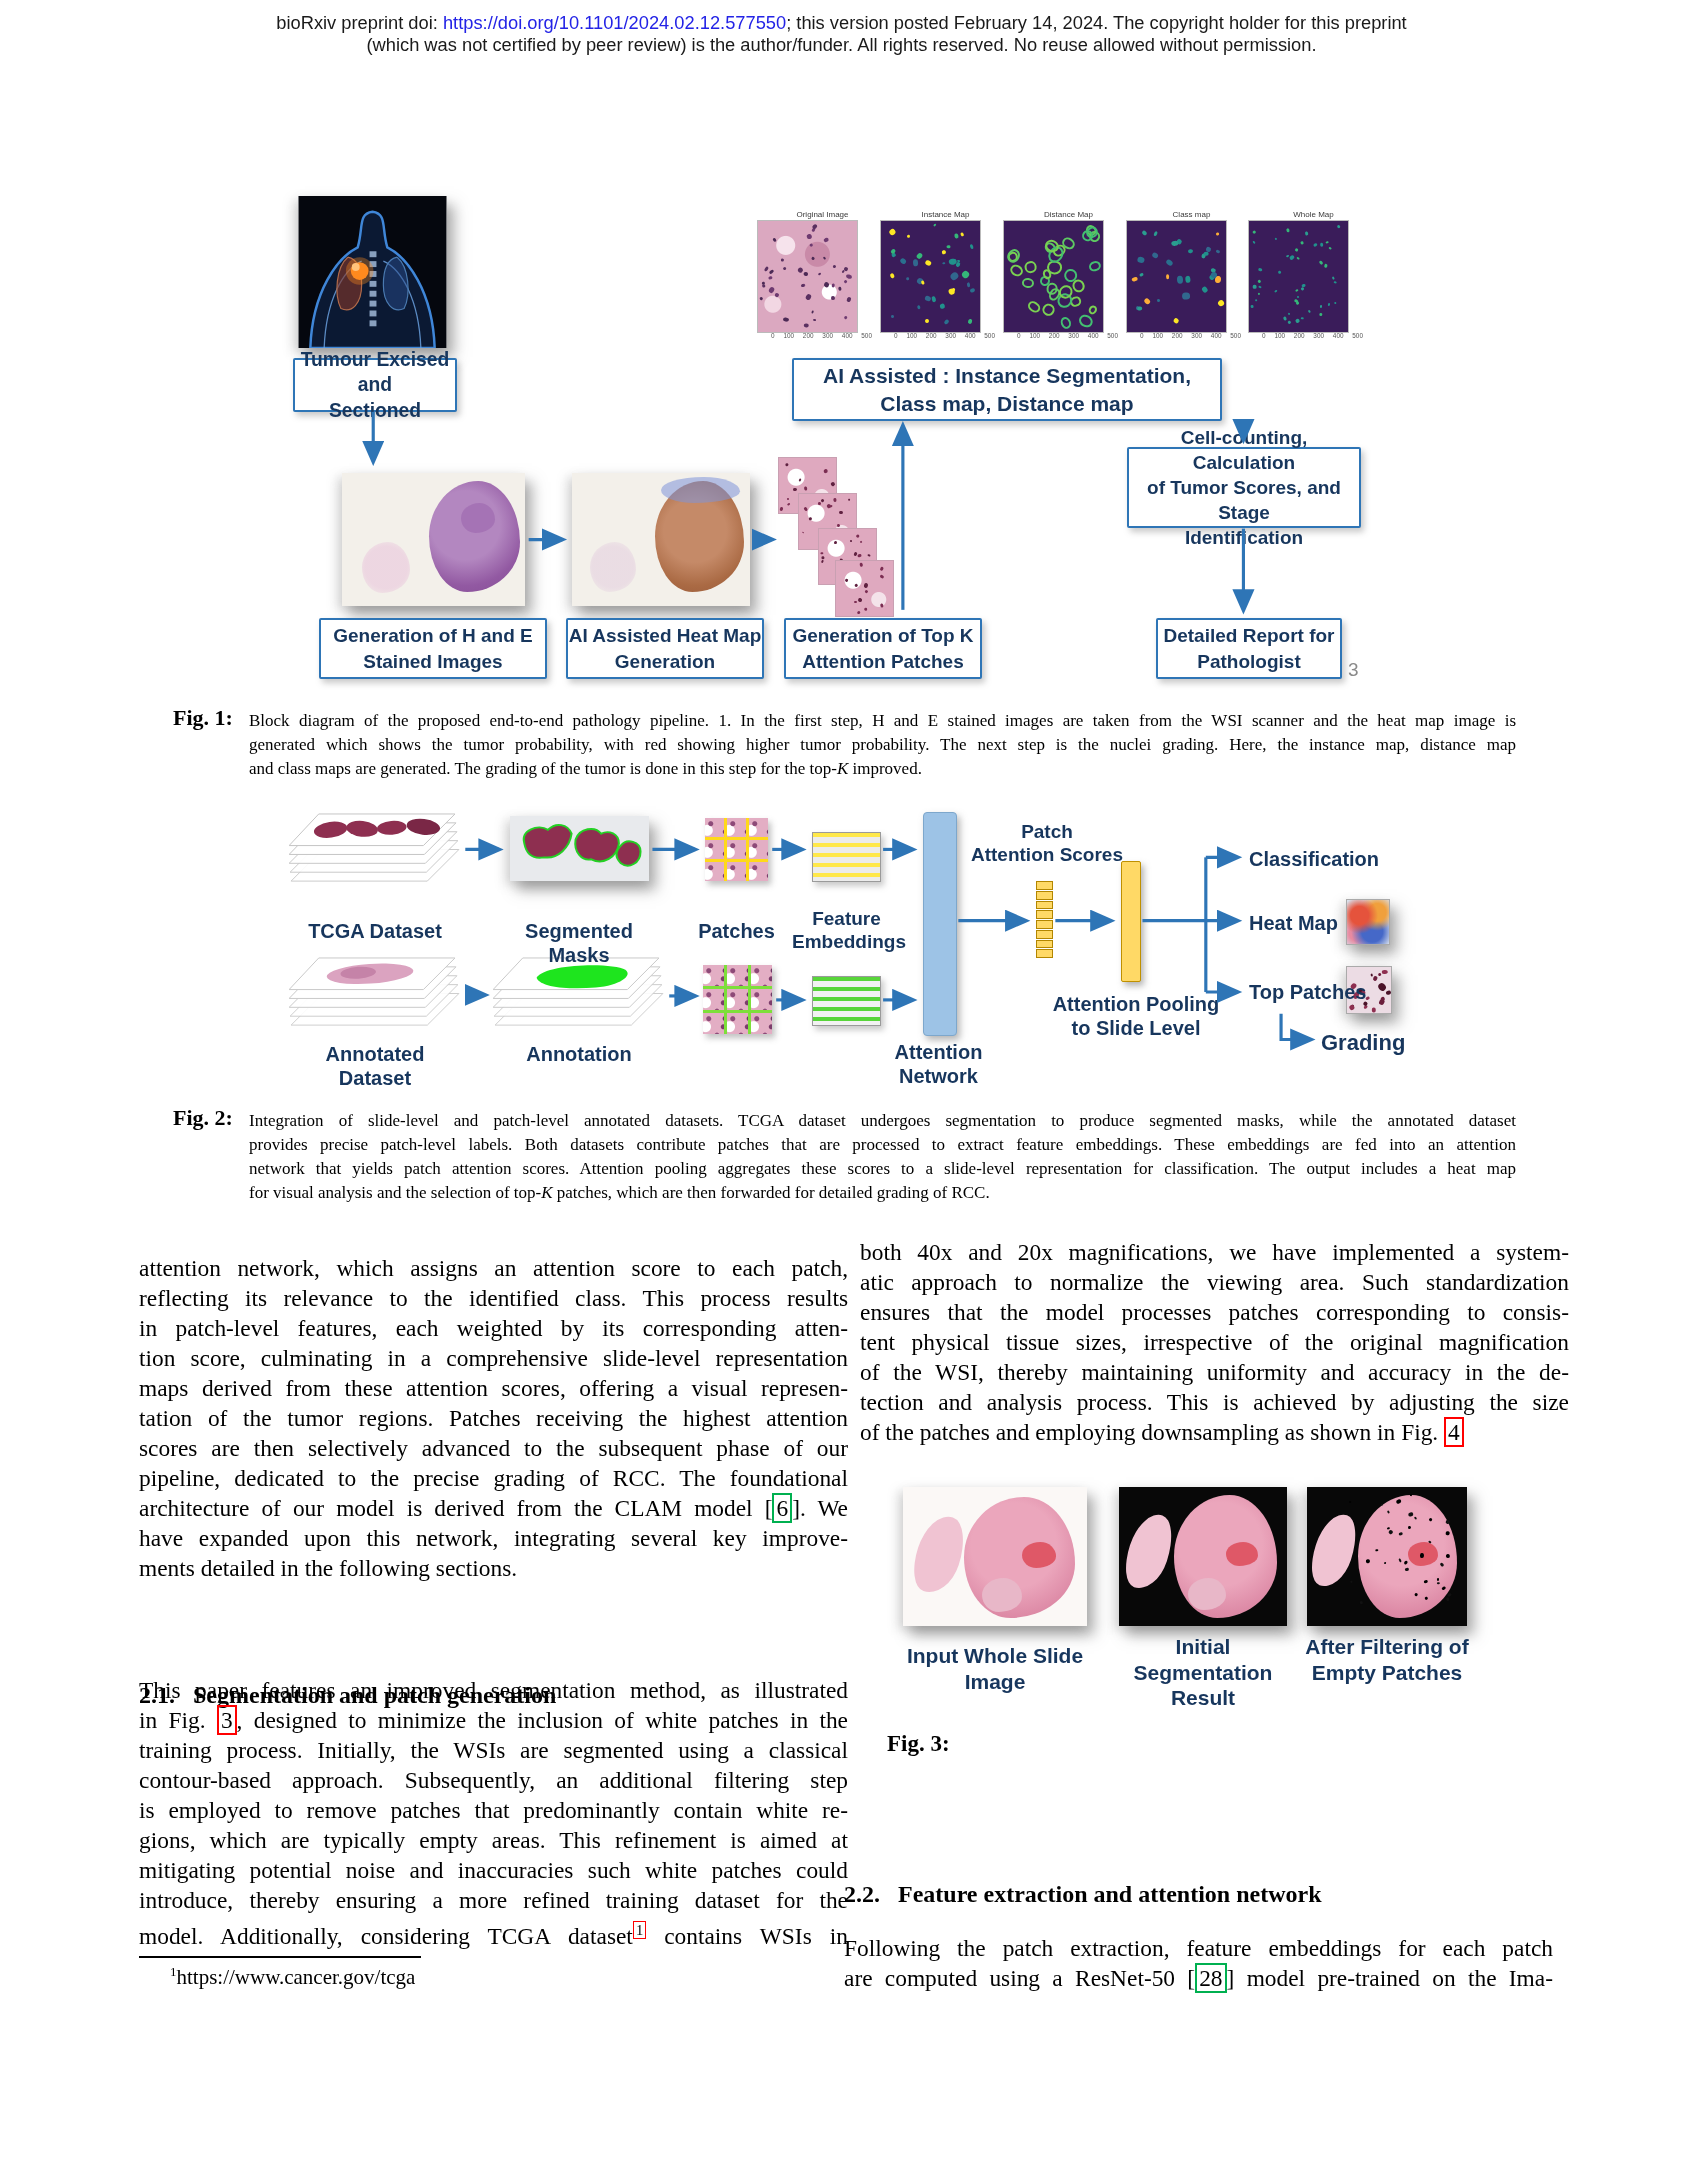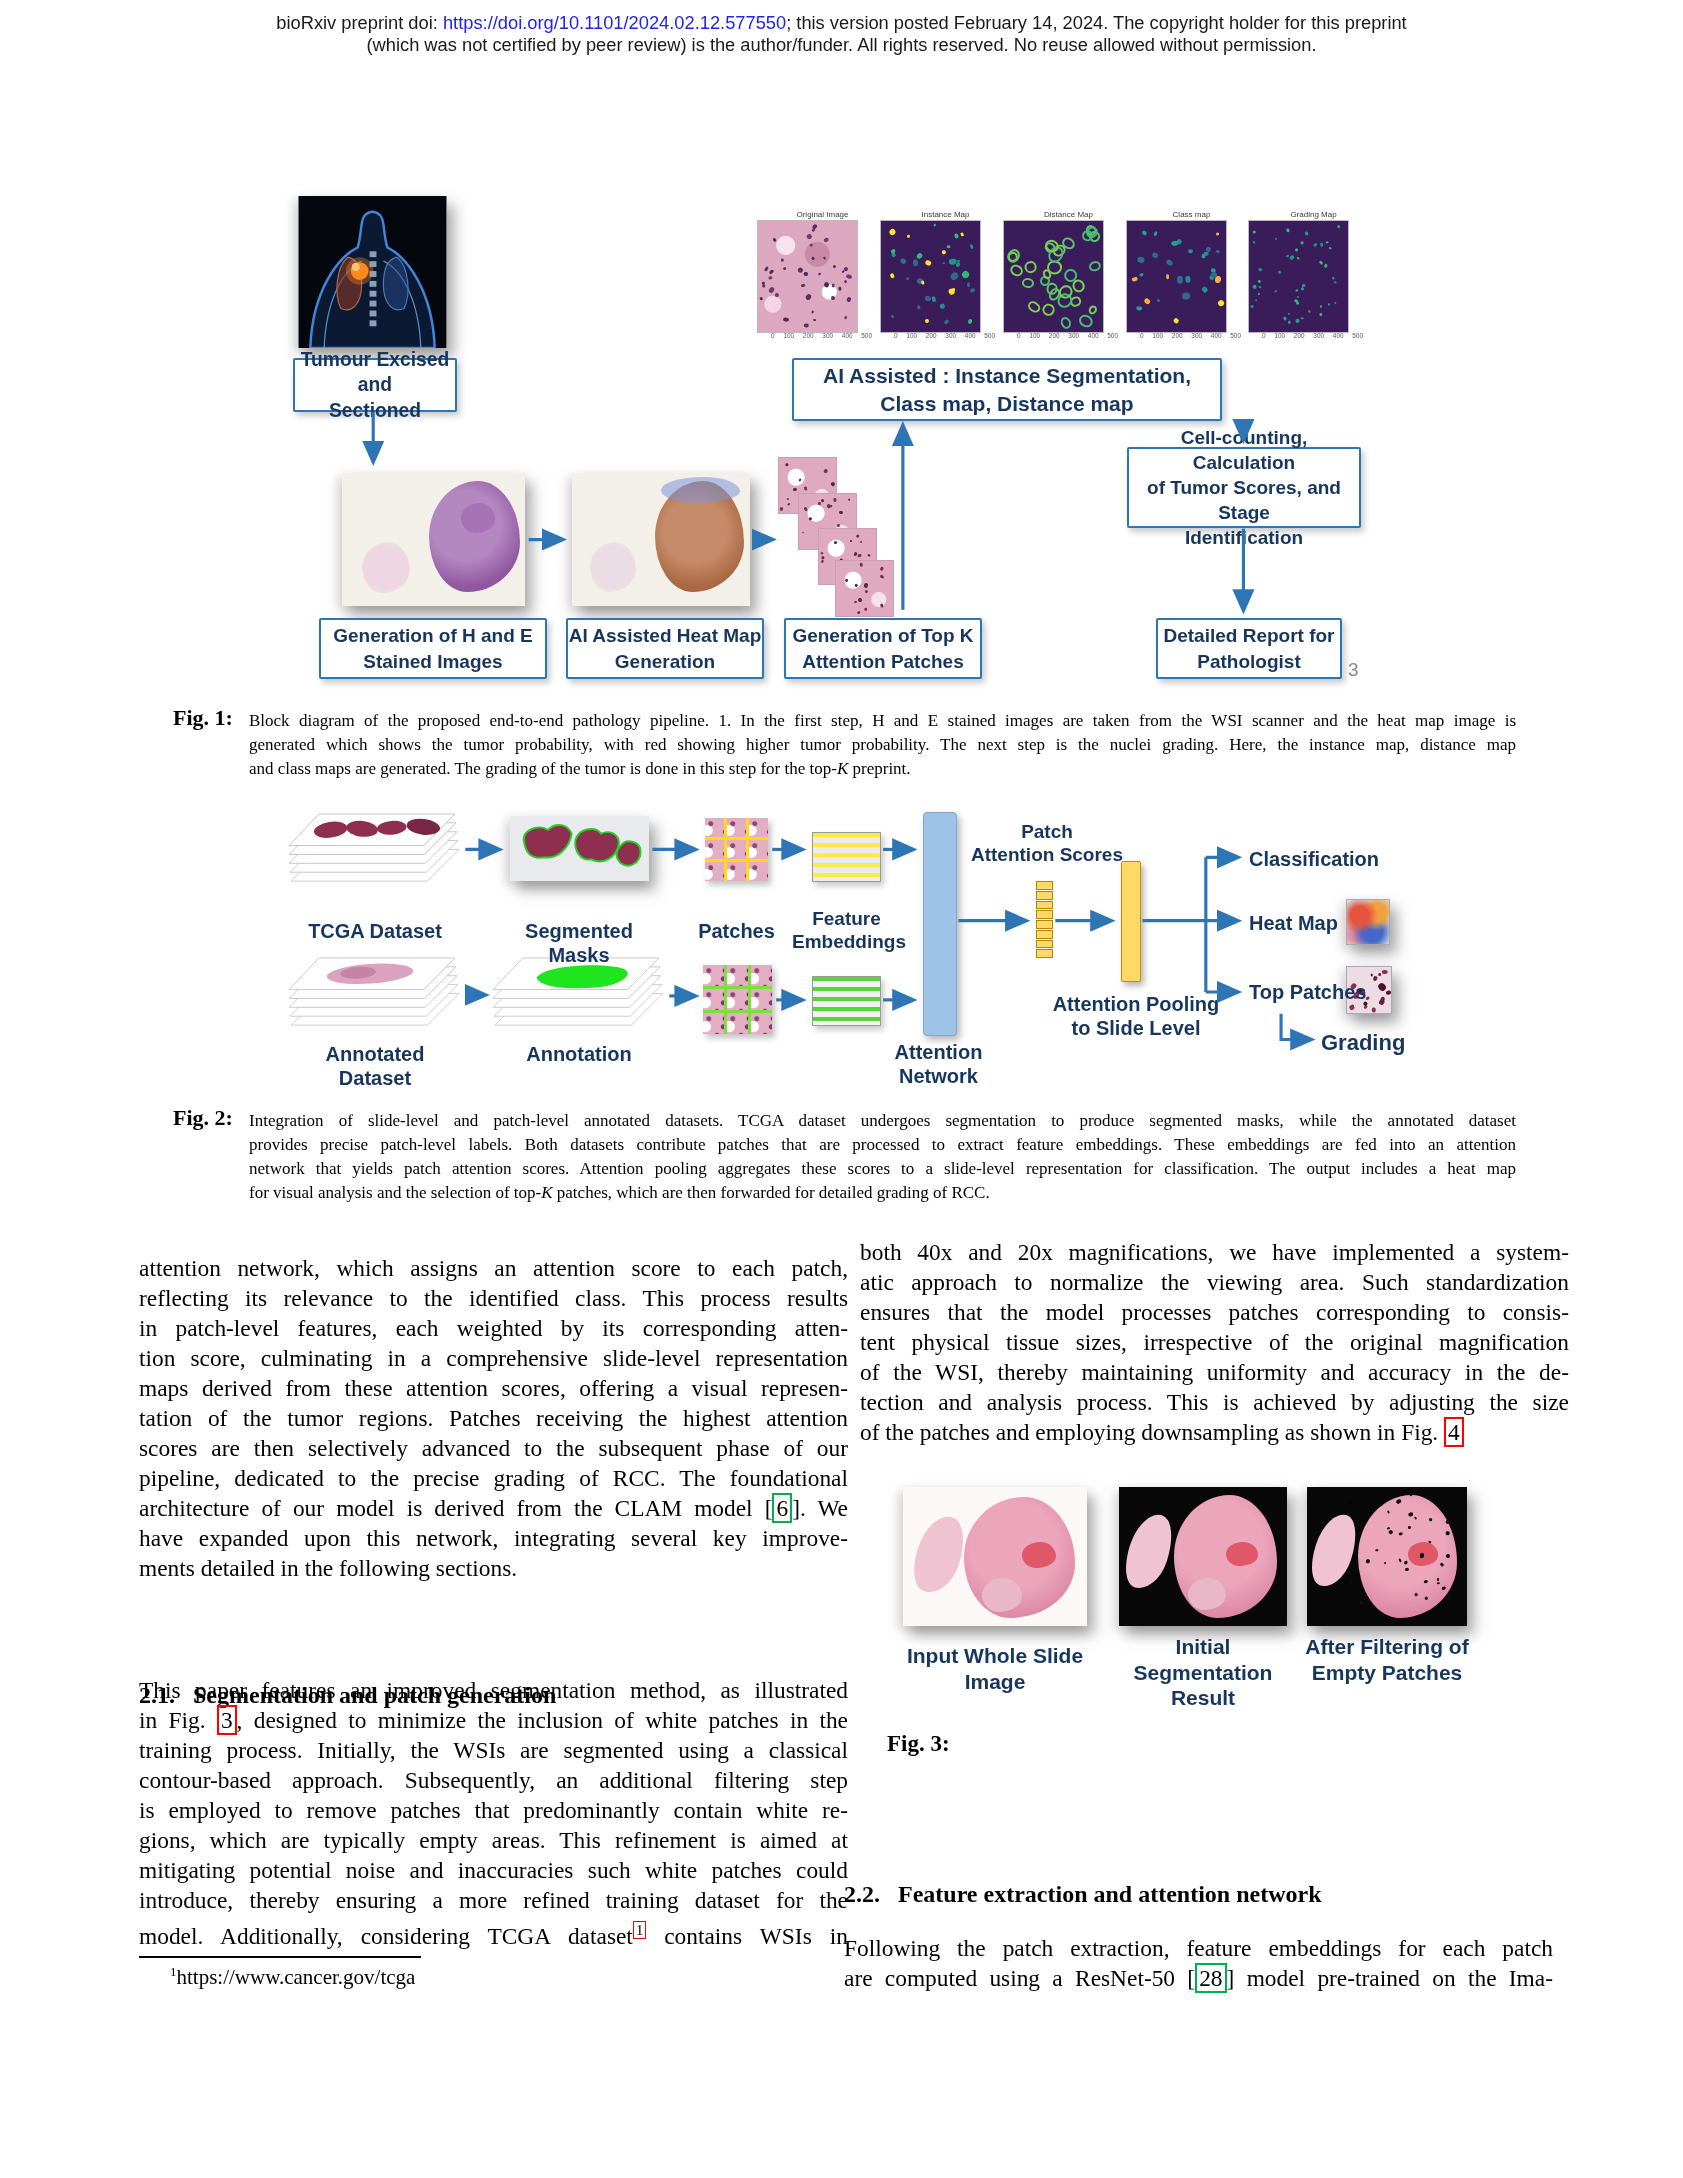--- a/index.html
+++ b/index.html
@@ -336,21 +336,21 @@
     <div class="xticks">
         <span>0</span>
         <span>100</span>
         <span>200</span>
         <span>300</span>
         <span>400</span>
         <span>500</span>
       </div>
   </div>
   <div class="map-panel" style="left:1248px;">
-    <div class="map-title">Grading Map</div>
+    <div class="map-title">Whole Map</div>
     <div class="map-row">
         <div class="yticks">
           <span>0</span>
           <span>100</span>
           <span>200</span>
           <span>300</span>
           <span>400</span>
           <span>500</span>
         </div>
       <div class="map-plot dark-panel" style="position: absolute;">
@@ -509,21 +509,21 @@
   <div class="fbox" style="left:1156px;top:618px;width:182px;height:57px;font-size:19px;">
     <div>Detailed Report for</div>
     <div>Pathologist</div>
   </div>
   <div class="pgnum" style="left:1348px;top:659px;">3</div>
 
   <div class="cap-label" style="left:173px;top:705px;">Fig. 1:</div>
   <div class="cap" style="left:249px;top:709px;width:1267px;">
     <div class="ln">Block diagram of the proposed end-to-end pathology pipeline. 1. In the first step, H and E stained images are taken from the WSI scanner and the heat map image is</div>
     <div class="ln">generated which shows the tumor probability, with red showing higher tumor probability. The next step is the nuclei grading. Here, the instance map, distance map</div>
-    <div class="ln end"><span>and class maps are generated. The grading of the tumor is done in this step for the top-</span><span class="kital">K</span><span> preprint.</span></div>
+    <div class="ln end"><span>and class maps are generated. The grading of the tumor is done in this step for the top-</span><span class="kital">K</span><span> improved.</span></div>
   </div>
 
   <div class="abs" style="left:289px;top:812px;">
     <svg width="172" height="77" viewBox="0 0 174 78">
       <g stroke="#c4c4c4" stroke-width="1" fill="#ffffff">
         <polygon points="34,38 172,38 140,70 2,70" opacity="0.9"></polygon>
         <polygon points="33,29 171,29 139,61 1,61" opacity="0.92"></polygon>
         <polygon points="32,20 170,20 138,52 0,52" opacity="0.95"></polygon>
         <polygon points="31,11 169,11 137,43 0,43"></polygon>
         <polygon points="30,2 168,2 136,34 0,34"></polygon>

